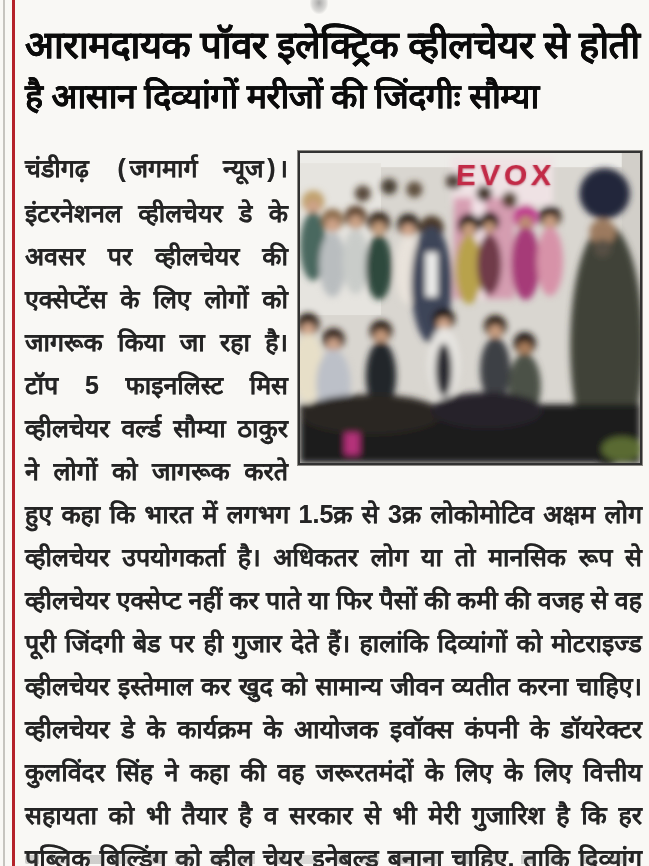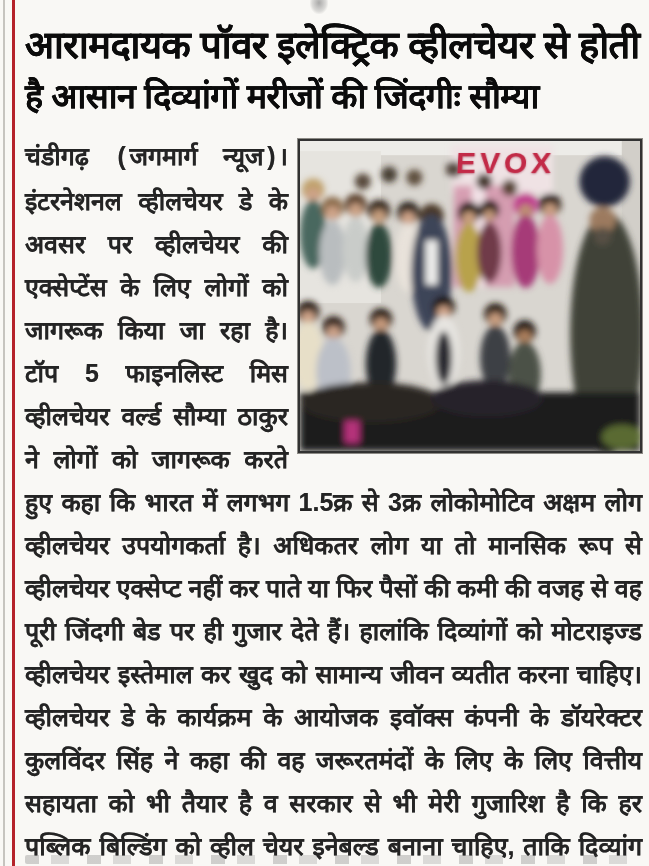--- a/index.html
+++ b/index.html
@@ -9,21 +9,21 @@
     font-family:"Liberation Sans","DejaVu Sans",sans-serif;
   }
   .edge-rule{position:absolute;left:3px;top:0;width:2px;height:866px;background:#c6c4bf;}
   .red-rule{position:absolute;left:12px;top:0;width:3px;height:866px;background:#b5222a;}
   .top-smudge{
     position:absolute;left:310px;top:0;width:18px;height:14px;
     background:radial-gradient(ellipse at 50% 20%,#8f8f8f 0%,rgba(150,150,150,.4) 55%,transparent 75%);
     opacity:.75;
   }
   .content{position:absolute;left:25px;right:7px;top:0;}
-  .headline{margin-top:18px;margin-bottom:14px;color:#0b0b0b;}
+  .headline{margin-top:18px;margin-bottom:26px;color:#0b0b0b;}
   .headline .fitline{
     font-size:45px;font-weight:800;line-height:1.43;white-space:nowrap;
     letter-spacing:-0.5px;text-shadow:0 0 .5px #000;
   }
   .article{
     font-size:25px;line-height:43px;font-weight:600;color:#242424;
     text-align:justify;text-shadow:0 0 .4px rgba(40,40,40,.55);
   }
   .article .dateline{font-weight:700;font-family:Liberation Mono, monospace;}
   .photo{

